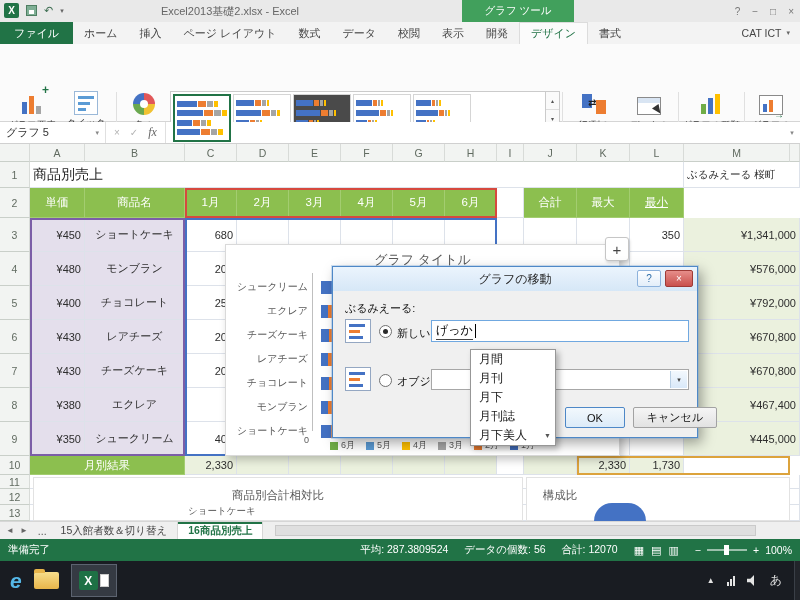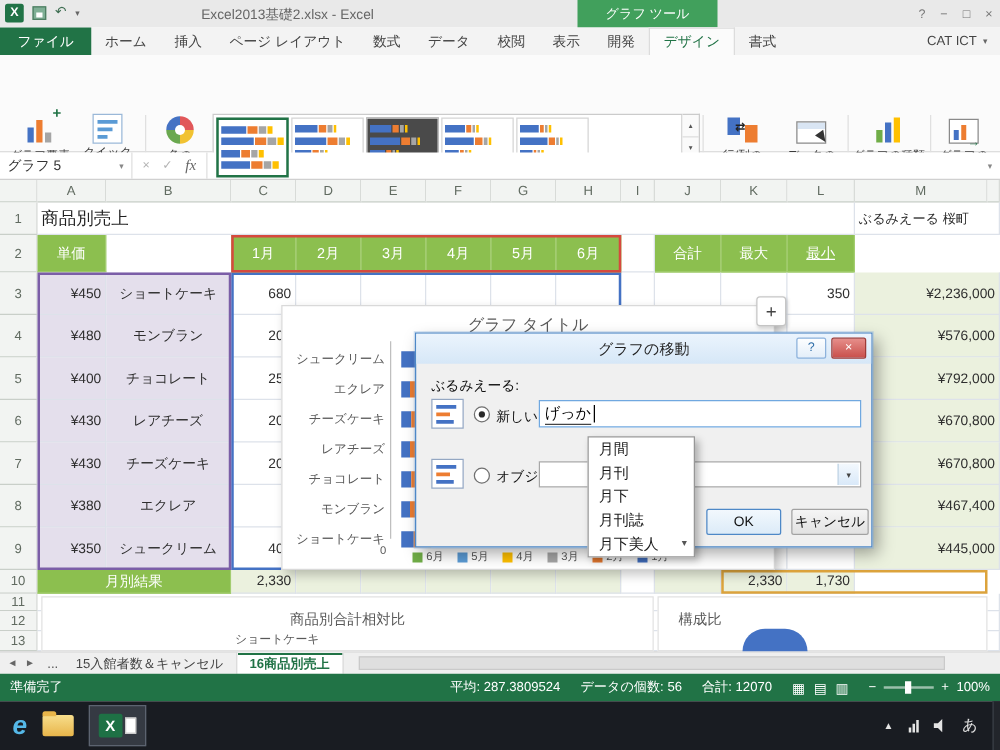--- a/index.html
+++ b/index.html
@@ -144,21 +144,21 @@
   .r1{left:46px;top:58px}.r2{left:46px;top:107px}
   .dlg-lbl{position:absolute;font-size:11px;color:#111}
   .l1{left:64px;top:59px}.l2{left:64px;top:107px}
   .dlg-input{position:absolute;left:98px;top:53px;width:258px;height:22px;background:#fff;border:1px solid #70A8E0;display:flex;align-items:center;padding:0 4px;font-size:12px;color:#000}
   .ime-text{border-bottom:1px solid #444}
   .caret{width:1px;height:14px;background:#000;margin-left:2px}
   .dlg-combo{position:absolute;left:98px;top:102px;width:258px;height:21px;background:#fff;border:1px solid #A7A7A7}
   .combo-arrow{position:absolute;right:1px;top:1px;bottom:1px;width:17px;background:linear-gradient(#F3F8FD,#D9E9F9);border-left:1px solid #B9CFE4;display:flex;align-items:center;justify-content:center;font-size:7px;color:#444}
   .dlg-btn{position:absolute;top:140px;height:21px;display:flex;align-items:center;justify-content:center;font-size:11px;color:#111;border-radius:2px}
   .dlg-ok{left:232px;width:60px;background:linear-gradient(#F2F8FD,#DCEBF8);border:1px solid #4E88C7}
-  .dlg-cancel{left:300px;width:62px;background:linear-gradient(#F5F5F5,#E2E2E2);border:1px solid #A2A2A2}
+  .dlg-cancel{left:300px;width:84px;background:linear-gradient(#F5F5F5,#E2E2E2);border:1px solid #A2A2A2}
   .ime-list{position:absolute;left:470px;top:349px;width:86px;background:#fff;border:1px solid #979797;box-shadow:3px 3px 6px rgba(0,0,0,.28);z-index:60}
   .cand{height:19px;display:flex;align-items:center;justify-content:space-between;padding:0 4px 0 8px;font-size:12px;color:#1A1A1A}
   .cand-arrow{font-size:7px;color:#555}
 
   
   .sheetbar{position:absolute;left:0;top:521px;width:800px;height:18px;background:#EFEFEF;border-top:1px solid #D6D6D6;display:flex;align-items:stretch;font-size:10.5px;color:#444}
   .snav{display:flex;align-items:center;gap:6px;padding:0 6px;font-size:8px;color:#666}
   .soverflow{display:flex;align-items:center;padding:0 4px;color:#555}
   .stab{display:flex;align-items:center;padding:0 10px;border-right:1px solid #D6D6D6;color:#444;white-space:nowrap}
   .stab.active{background:#fff;color:#217346;font-weight:bold;box-shadow:inset 0 2px 0 #217346}
@@ -522,20 +522,21 @@
       <div class="cell hdr" style="grid-area: 8 / 1;">7</div>
       <div class="cell hdr" style="grid-area: 9 / 1;">8</div>
       <div class="cell hdr" style="grid-area: 10 / 1;">9</div>
       <div class="cell hdr" style="grid-area: 11 / 1;">10</div>
       <div class="cell hdr" style="grid-area: 12 / 1;">11</div>
       <div class="cell hdr" style="grid-area: 13 / 1;">12</div>
       <div class="cell hdr" style="grid-area: 14 / 1;">13</div>
       <div class="cell t-note" style="grid-area: 2 / 14 / auto / span 2;">ぶるみえーる 桜町</div>
       <div class="cell t-title" style="grid-area: 2 / 2 / auto / span 12;">商品別売上</div>
       <div class="cell hg" style="grid-area: 3 / 2; font-family: Liberation Mono, monospace;">単価</div>
+      <div class="cell hg" style="grid-area: 3 / 3;">商品名</div>
       <div class="cell hg" style="grid-area: 3 / 4;">1月</div>
       <div class="cell hg" style="grid-area: 3 / 5;">2月</div>
       <div class="cell hg" style="grid-area: 3 / 6;">3月</div>
       <div class="cell hg" style="grid-area: 3 / 7;">4月</div>
       <div class="cell hg" style="grid-area: 3 / 8;">5月</div>
       <div class="cell hg" style="grid-area: 3 / 9;">6月</div>
       <div class="cell" style="grid-area: 3 / 10;"></div>
       <div class="cell hg" style="grid-area: 3 / 11;">合計</div>
       <div class="cell hg" style="grid-area: 3 / 12;">最大</div>
       <div class="cell hg" style="grid-area: 3 / 13; text-decoration: underline;">最小</div>
@@ -544,21 +545,21 @@
       <div class="cell right" style="grid-area: 4 / 4;">680</div>
       <div class="cell" style="grid-area: 4 / 5;"></div>
       <div class="cell" style="grid-area: 4 / 6;"></div>
       <div class="cell" style="grid-area: 4 / 7;"></div>
       <div class="cell" style="grid-area: 4 / 8;"></div>
       <div class="cell" style="grid-area: 4 / 9;"></div>
       <div class="cell" style="grid-area: 4 / 10;"></div>
       <div class="cell" style="grid-area: 4 / 11;"></div>
       <div class="cell" style="grid-area: 4 / 12;"></div>
       <div class="cell right" style="grid-area: 4 / 13;">350</div>
-      <div class="cell lg right" style="grid-area: 4 / 14 / auto / span 2;">¥2,236,000</div>
+      <div class="cell lg right" style="grid-area: 4 / 14 / auto / span 2;">¥1,341,000</div>
       <div class="cell lav right" style="grid-area: 5 / 2;">¥480</div>
       <div class="cell lav center" style="grid-area: 5 / 3;">モンブラン</div>
       <div class="cell right" style="grid-area: 5 / 4;">200</div>
       <div class="cell" style="grid-area: 5 / 5;"></div>
       <div class="cell" style="grid-area: 5 / 6;"></div>
       <div class="cell" style="grid-area: 5 / 7;"></div>
       <div class="cell" style="grid-area: 5 / 8;"></div>
       <div class="cell" style="grid-area: 5 / 9;"></div>
       <div class="cell" style="grid-area: 5 / 10;"></div>
       <div class="cell" style="grid-area: 5 / 11;"></div>
@@ -802,21 +803,21 @@
       </div>
     </div>
 
   <div class="sheetbar">
     <div class="snav">
       <span>◄</span>
       <span>►</span>
     </div>
     <div class="soverflow">...</div>
     <div id="sheet-tabs" style="display:flex">
-        <div class="stab">15入館者数＆キャンセル</div>
+        <div class="stab">15入館者数＆切り替え</div>
         <div class="stab active">16商品別売上</div>
       </div>
     <div class="sscroll">
       <div class="sthumb"></div>
     </div>
   </div>
 
   <div class="statusbar">
     <span class="sb-left">準備完了</span>
     <span>平均: 287.3809524</span>

